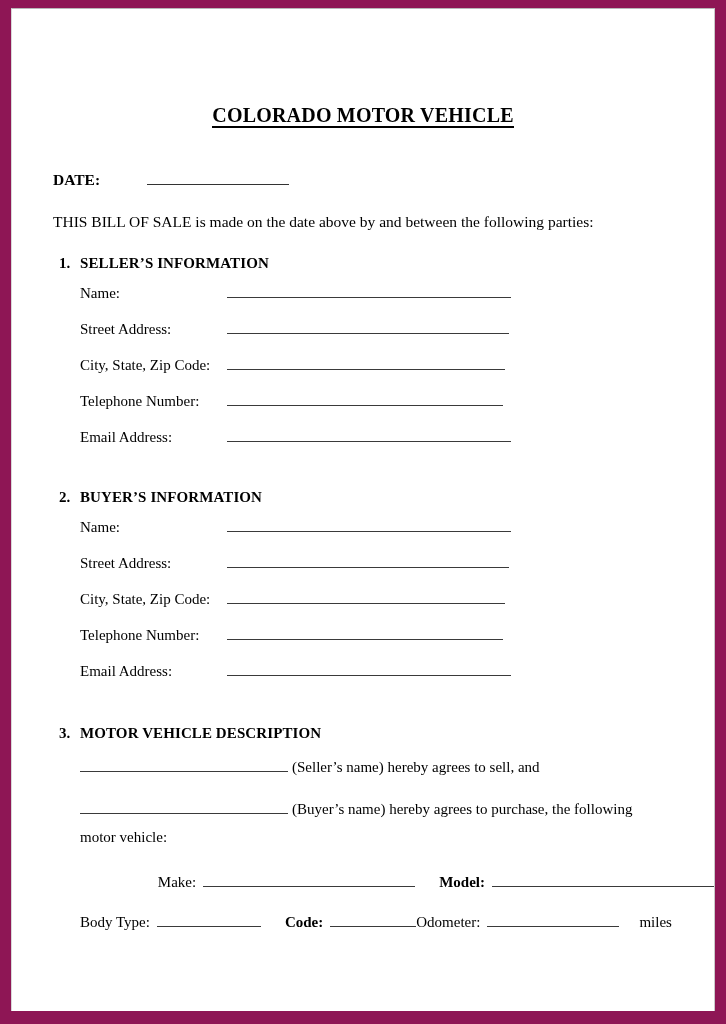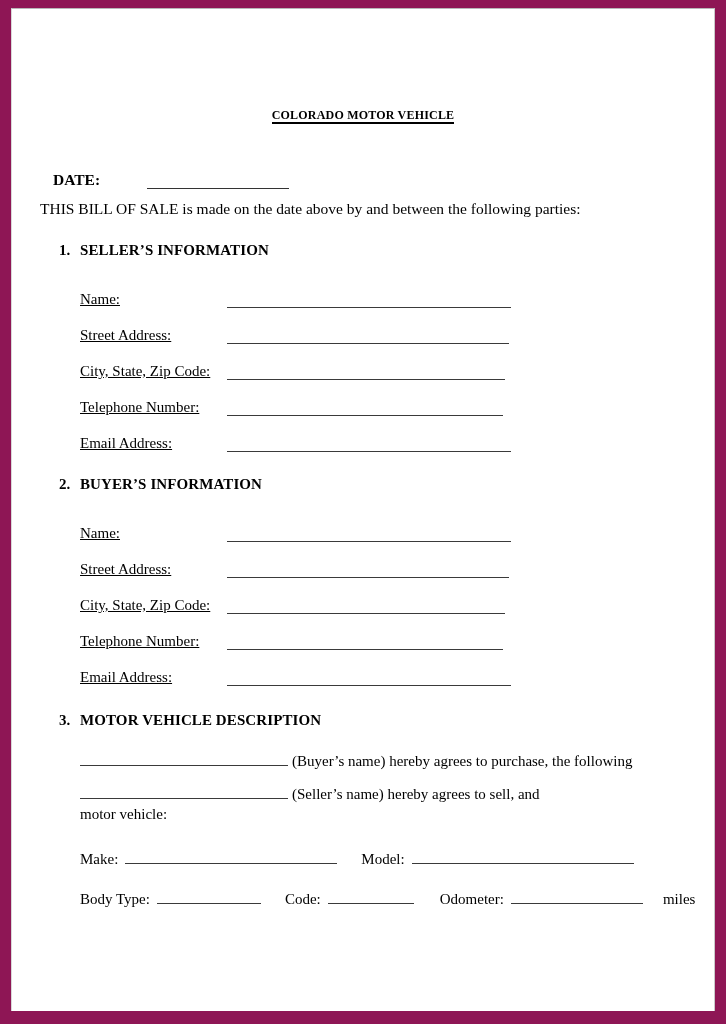--- a/index.html
+++ b/index.html
@@ -43,56 +43,56 @@
     width: 100%;
     height: 100%;
     padding: 0 0 0 0;
     box-sizing: border-box;
   }
 
   
   .doc-title {
     text-align: center;
     font-weight: bold;
-    font-size: 12px;
+    font-size: 20px;
     letter-spacing: 0.2px;
     margin-top: 94px;
   }
   .doc-title .title-line {
     display: block;
     line-height: 25px;
   }
   .doc-title .title-line span {
     border-bottom: 2px solid #000;
     padding-bottom: 0px;
   }
 
   
   .date-row {
     margin-top: 43px;
     padding-left: 41px;
     font-size: 15.5px;
     display: flex;
-    align-items: flex-end;
+    align-items: flex-start;
     gap: 38px;
   }
   .date-label {
     font-weight: bold;
     font-size: 15.5px;
   }
   .blank {
     display: inline-block;
     border-bottom: 1.4px solid #333;
     height: 13px;
   }
   .date-blank { width: 142px; margin-left: 9px; }
 
   .intro {
-    margin-top: 10px;
-    padding-left: 28px;
+    margin-top: 23px;
+    padding-left: 41px;
     font-size: 15.5px;
     line-height: 19px;
   }
 
   
   .section {
     margin-top: 24px;
   }
   .section-head {
     position: relative;
@@ -107,25 +107,24 @@
     top: 0;
     font-weight: bold;
     font-size: 15px;
   }
 
   .fields {
     margin-top: 13px;
   }
   .field-row {
     display: flex;
-    align-items: flex-end;
+    align-items: flex-start;
     padding-left: 68px;
     height: 36px;
     font-size: 15px;
-    text-decoration: underline;
   }
   .field-label {
     width: 147px;
     flex: 0 0 auto;
     font-size: 15px;
   }
   .field-blank {
     flex: 0 0 auto;
     border-bottom: 1.4px solid #3a3a3a;
     height: 12px;
@@ -143,38 +142,38 @@
     align-items: baseline;
     margin-top: 14px;
   }
   .vd-blank {
     width: 208px;
     border-bottom: 1.4px solid #3a3a3a;
     height: 12px;
     flex: 0 0 auto;
   }
   .vd-text { margin-left: 4px; }
-  .vd-wrap { margin-top: 1px; }
+  .vd-wrap { margin-top: 9px; }
 
   .spec-row {
     display: flex;
     align-items: baseline;
     padding-left: 68px;
     font-size: 15px;
     margin-top: 23px;
   }
   .spec-label { flex: 0 0 auto; }
   .spec-blank {
     border-bottom: 1.4px solid #3a3a3a;
     height: 12px;
     flex: 0 0 auto;
     margin-left: 7px;
   }
-  .gap-lg { margin-left: 24px; }
-  .gap-sm { margin-left: 26px; }
+  .gap-lg { margin-left: 24px; font-weight: bold; }
+  .gap-sm { margin-left: 0; }
   .unit { margin-left: 20px; }
 
   .w-make   { width: 212px; }
   .w-model  { width: 222px; }
   .w-body   { width: 104px; }
   .w-year   { width: 86px; }
   .w-odo    { width: 132px; }
   .w-color  { width: 138px; }
   .w-vin    { width: 306px; }
 </style>
@@ -254,32 +253,32 @@
         </div>
       </div>
 
       <div class="section" style="margin-top:26px;">
         <div class="section-head">
           <span class="section-num">3.</span>
           <span>MOTOR VEHICLE DESCRIPTION</span>
         </div>
 
         <div class="vd-para">
+          <div class="vd-line">
+            <span class="vd-blank"></span>
+            <span class="vd-text">(Seller’s name) hereby agrees to sell, and</span>
+          </div>
           <div class="vd-line" style="margin-top:23px;">
             <span class="vd-blank"></span>
             <span class="vd-text">(Buyer’s name) hereby agrees to purchase, the following</span>
           </div>
-          <div class="vd-line">
-            <span class="vd-blank"></span>
-            <span class="vd-text">(Seller’s name) hereby agrees to sell, and</span>
-          </div>
           <div class="vd-wrap">motor vehicle:</div>
         </div>
 
-        <div class="spec-row" style="margin-top:27px;">
+        <div class="spec-row" style="margin-top:27px;justify-content:flex-end;">
           <span class="spec-label">Make:</span>
           <span class="spec-blank w-make"></span>
           <span class="spec-label gap-lg">Model:</span>
           <span class="spec-blank w-model"></span>
         </div>
 
         <div class="spec-row">
           <span class="spec-label">Body Type:</span>
           <span class="spec-blank w-body"></span>
           <span class="spec-label gap-lg">Code:</span>

